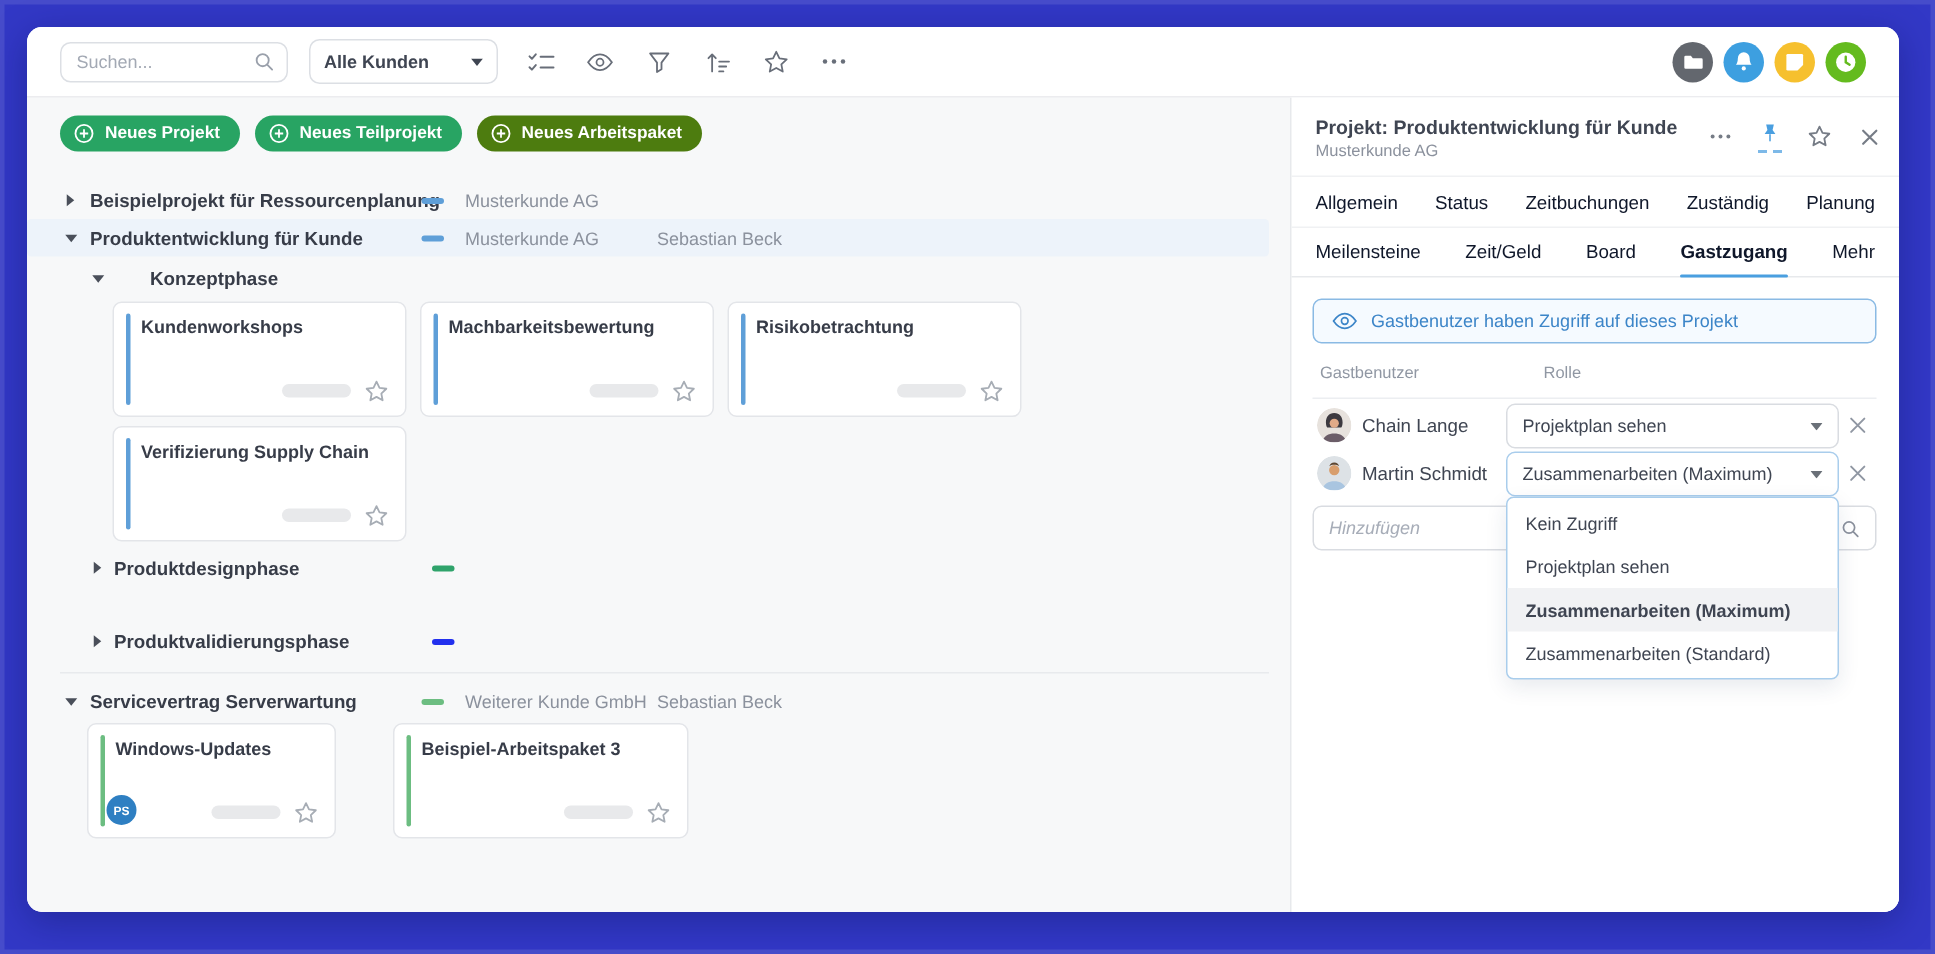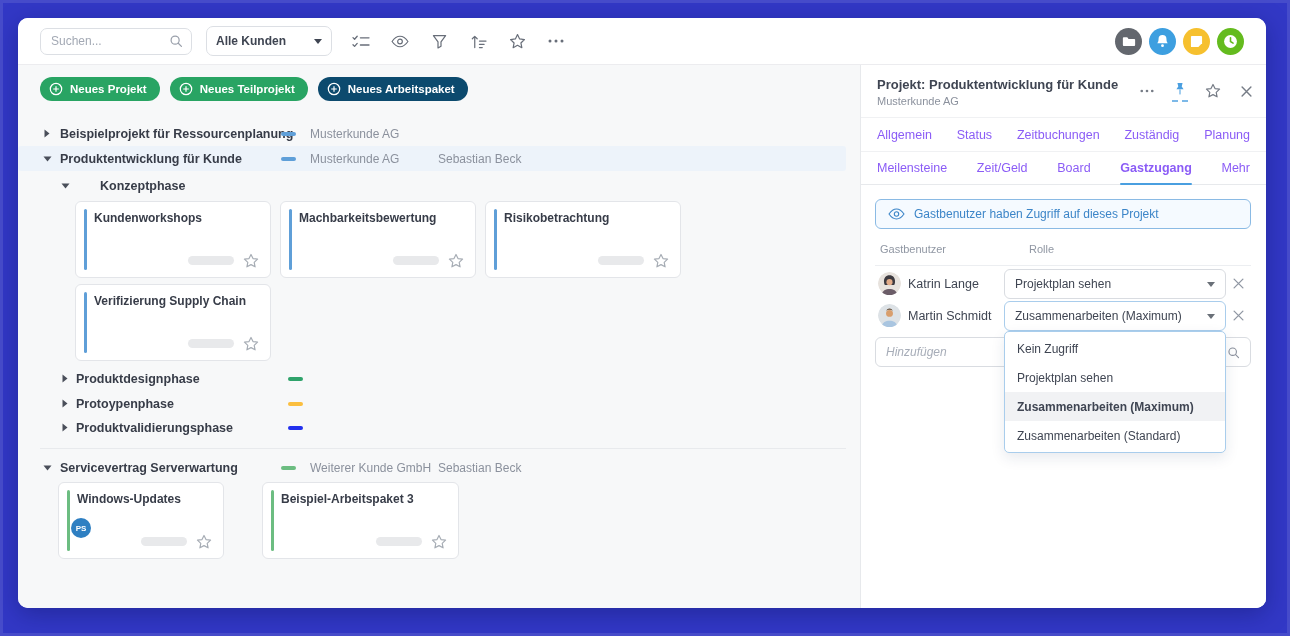--- a/index.html
+++ b/index.html
@@ -61,36 +61,36 @@
   
   .card {
     position:absolute; width:196px; height:77px; background:#fff; border:1px solid #e3e5e9;
     border-radius:6px; cursor:pointer;
   }
   .card .accent { position:absolute; left:8px; top:7px; bottom:7px; width:3px; border-radius:2px; }
   .card .card-title { position:absolute; left:18px; top:9px; font-size:12px; font-weight:700; color:#373c48; white-space:nowrap; }
   .card .pill { position:absolute; right:36px; bottom:12px; width:46px; height:9px; border-radius:4.5px; background:#e8e9eb; }
   .card .card-star { position:absolute; right:11px; bottom:8px; width:16px; height:16px; color:#a7adb5; cursor:pointer; }
   .card .ps-badge {
-    position:absolute; left:12px; bottom:20px; width:20px; height:20px; border-radius:50%;
+    position:absolute; left:12px; bottom:8px; width:20px; height:20px; border-radius:50%;
     color:#fff; font-size:8px; font-weight:700; display:flex; align-items:center; justify-content:center;margin-top:10px;
   }
   .h-div { position:absolute; left:22px; right:14px; height:1px; background:#e8eaed; }
   
   .right-panel { position:absolute; top:0; right:0; bottom:0; width:406px; background:#fff; border-left:1px solid #e7e9ec; }
   .rp-header { position:absolute; left:0; top:0; right:0; height:52px; }
   .rp-title { position:absolute; left:16px; top:12px; font-size:13px; font-weight:700; color:#3f4552; white-space:nowrap; }
   .rp-subtitle { position:absolute; left:16px; top:30px; font-size:11px; color:#8b919d; }
   .rp-icons { position:absolute; right:12px; top:0; height:52px; display:flex; align-items:center; gap:17px; color:#767c86; }
   .rp-ic { width:16px; height:16px; display:flex; align-items:center; justify-content:center; cursor:pointer; }
   .rp-ic.pin { color:#4a9fe0; border-bottom:2px dashed #7db9e8; padding-bottom:3px; height:21px; }
   .tabs { position:absolute; left:0; right:0; height:34px; display:flex; align-items:stretch; justify-content:space-between; padding:0 16px; border-top:1px solid #f0f1f3; }
   .tabs.row1 { top:52px; }
   .tabs.row2 { top:86px; border-bottom:1px solid #e7e9ec; }
-  .tab { display:flex; align-items:center; font-size:12.5px; color:#8b5cf6; cursor:pointer; position:relative; }
+  .tab { display:flex; align-items:center; font-size:12.5px; color:#0f172a; cursor:pointer; position:relative; }
   .tab.active { font-weight:700; }
   .tab.active::after { content:""; position:absolute; left:0; right:0; bottom:-1px; height:2px; background:#4a9fe0; border-radius:1px; }
   .banner {
     position:absolute; left:14px; right:15px; top:134px; height:30px;
     border:1px solid #8abae4; border-radius:6px; background:#f5faff;
     display:flex; align-items:center; gap:9px; padding:0 12px; color:#3c85c8; font-size:12px;
   }
   .col-headers { position:absolute; left:0; right:0; top:178px; height:18px; font-size:11px; color:#9097a3; }
   .col-user { position:absolute; left:19px; }
   .col-role { position:absolute; left:144px;margin-left:24px; }
@@ -229,21 +229,21 @@
         </button>
         <button class="btn-green" style="background: rgb(40, 164, 99);">
           <span>
               <svg width="14" height="14" viewBox="0 0 14 14" fill="none" stroke="#fff" stroke-width="1.2">
                 <circle cx="7" cy="7" r="5.7"></circle>
                 <path d="M7 4.2 V9.8 M4.2 7 H9.8"></path>
               </svg>
             </span>
           <span>Neues Teilprojekt</span>
         </button>
-        <button class="btn-green" style="background: #0c4a6e;">
+        <button class="btn-green" style="background: #4d7c0f;">
           <span>
               <svg width="14" height="14" viewBox="0 0 14 14" fill="none" stroke="#fff" stroke-width="1.2">
                 <circle cx="7" cy="7" r="5.7"></circle>
                 <path d="M7 4.2 V9.8 M4.2 7 H9.8"></path>
               </svg>
             </span>
           <span>Neues Arbeitspaket</span>
         </button>
       </div>
 
@@ -321,29 +321,20 @@
       </div>
 
       <div class="tree-row" style="top:301px;">
         <span class="caret" style="left:44px;">
             <svg width="6" height="9" viewBox="0 0 6 9">
               <path d="M0.5 0.5 L5.5 4.5 L0.5 8.5 Z" fill="#4a4f5a"></path>
             </svg>
           </span>
         <span class="row-label" style="left:58px;">Produktdesignphase</span>
         <span class="row-dash" style="left: 270px; background: rgb(47, 163, 107);"></span>
-      </div>
-      <div class="tree-row" style="top:326px;">
-        <span class="caret" style="left:44px;">
-            <svg width="6" height="9" viewBox="0 0 6 9">
-              <path d="M0.5 0.5 L5.5 4.5 L0.5 8.5 Z" fill="#4a4f5a"></path>
-            </svg>
-          </span>
-        <span class="row-label" style="left:58px;">Protoypenphase</span>
-        <span class="row-dash" style="left: 270px; background: rgb(251, 191, 63);"></span>
       </div>
       <div class="tree-row" style="top:350px;">
         <span class="caret" style="left:44px;">
             <svg width="6" height="9" viewBox="0 0 6 9">
               <path d="M0.5 0.5 L5.5 4.5 L0.5 8.5 Z" fill="#4a4f5a"></path>
             </svg>
           </span>
         <span class="row-label" style="left:58px;">Produktvalidierungsphase</span>
         <span class="row-dash" style="left: 270px; background: rgb(34, 48, 238);"></span>
       </div>
@@ -450,21 +441,21 @@
 
       <div class="guest-row" style="top:203px;">
         <span class="avatar">
           <svg width="23" height="23" viewBox="0 0 24 24">
               <circle cx="12" cy="12" r="12" fill="#e7e2dd"></circle>
               <path d="M12 3.5 c-3.8 0-5.8 2.8-5.8 6.5 0 1.6 .4 2.8 .9 3.6 h9.8 c.5 -.8 .9 -2 .9 -3.6 0-3.7-2-6.5-5.8-6.5Z" fill="#3d3a40"></path>
               <circle cx="12" cy="10.6" r="3.2" fill="#e2ab88"></circle>
               <path d="M3.5 24 c1-4.6 4.6-6.2 8.5-6.2 s7.5 1.6 8.5 6.2 Z" fill="#6b5d68"></path>
             </svg>
         </span>
-        <span class="guest-name">Katrin Lange</span>
+        <span class="guest-name">Chain Lange</span>
         <div class="role-select">
           <span>Projektplan sehen</span>
           <span class="cd">
               <svg width="8" height="5" viewBox="0 0 8 5">
                 <path d="M0 0 L4 5 L8 0 Z" fill="currentColor"></path>
               </svg>
             </span>
         </div>
         <span class="remove-x">
             <svg width="11" height="11" viewBox="0 0 10 10" stroke="currentColor" stroke-width="1.2" stroke-linecap="round">

